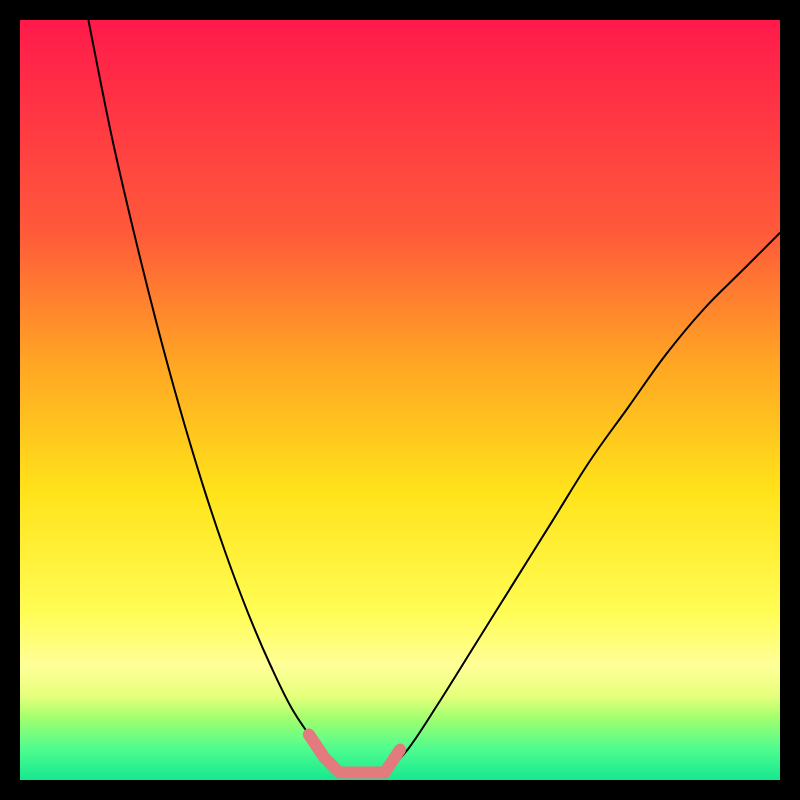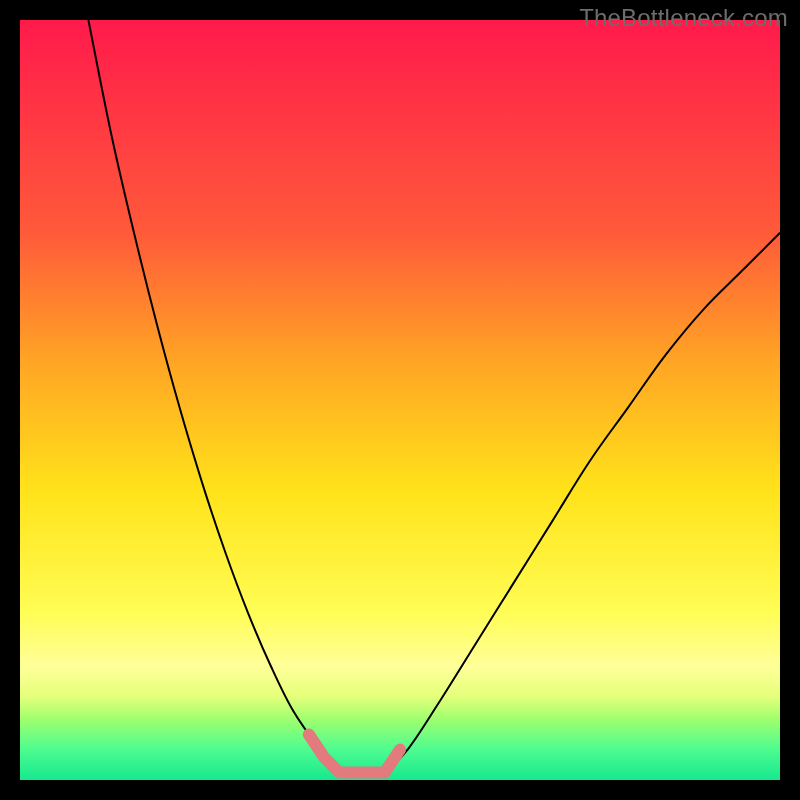--- a/index.html
+++ b/index.html
@@ -19,19 +19,18 @@
   .watermark{position:absolute;top:4px;right:12px;color:#6d6d6d;font-size:24px;font-weight:400;letter-spacing:.2px}
   svg{position:absolute;left:20px;top:20px;width:760px;height:760px;overflow:visible}
   .curve{fill:none;stroke:#000;stroke-width:2}
   .marker{fill:none;stroke:#e37a7d;stroke-width:12;stroke-linecap:round;stroke-linejoin:round}
 </style>
 </head>
 <body>
 
 <div class="frame">
   <div class="plot"></div>
-  <div class="watermark">TheBottleneck.com</div>
   <svg viewBox="0 0 760 760">
     <path id="left-curve" class="curve" d="M 68.39999999999999,0 C 72.50399999999999,20.52 82.992,75.696 91.2,114 C 99.408,152.304 105.792,178.60000000000008 114,212.80000000000007 C 122.208,247.00000000000006 128.59199999999998,272.536 136.79999999999998,304 C 145.00799999999998,335.464 151.392,358.872 159.6,387.6 C 167.808,416.32800000000003 174.192,437.60799999999995 182.4,463.59999999999997 C 190.608,489.592 196.99200000000002,508.744 205.20000000000002,532 C 213.40800000000002,555.256 219.792,572.28 228,592.8 C 236.208,613.3199999999999 242.592,628.216 250.8,646 C 259.008,663.784 264.70799999999997,676.552 273.59999999999997,691.6 C 282.49199999999996,706.648 291.99199999999996,718.6560000000001 300.2,729.6 C 308.408,740.544 315.78,748.2959999999999 319.2,752.4"></path>
     <path id="right-curve" class="curve" d="M 364.8,752.4 C 368.904,748.2959999999999 378.024,741.912 387.6,729.6 C 397.17600000000004,717.288 405.68800000000005,703.152 418.00000000000006,684 C 430.31200000000007,664.848 442.32,645.0880000000001 456,623.2 C 469.68,601.312 480.32,584.288 494,562.4 C 507.68,540.512 518.32,523.4879999999999 532,501.59999999999997 C 545.68,479.712 556.32,461.32 570,440.8 C 583.68,420.28000000000003 594.32,406.752 608,387.6 C 621.68,368.44800000000004 632.32,352.18399999999997 646,334.4 C 659.68,316.616 670.32,303.848 684,288.8 C 697.68,273.752 708.32,264.47999999999996 722,250.79999999999995 C 735.68,237.11999999999998 753.16,219.64000000000004 760,212.80000000000007"></path>
     <path id="marker" class="marker" d="M 288.8,714.4 L 304,737.2 L 319.2,752.4 L 334.4,752.4 L 349.6,752.4 L 364.8,752.4 L 380,729.6"></path>
   </svg>
 </div>
 
 </body></html>

